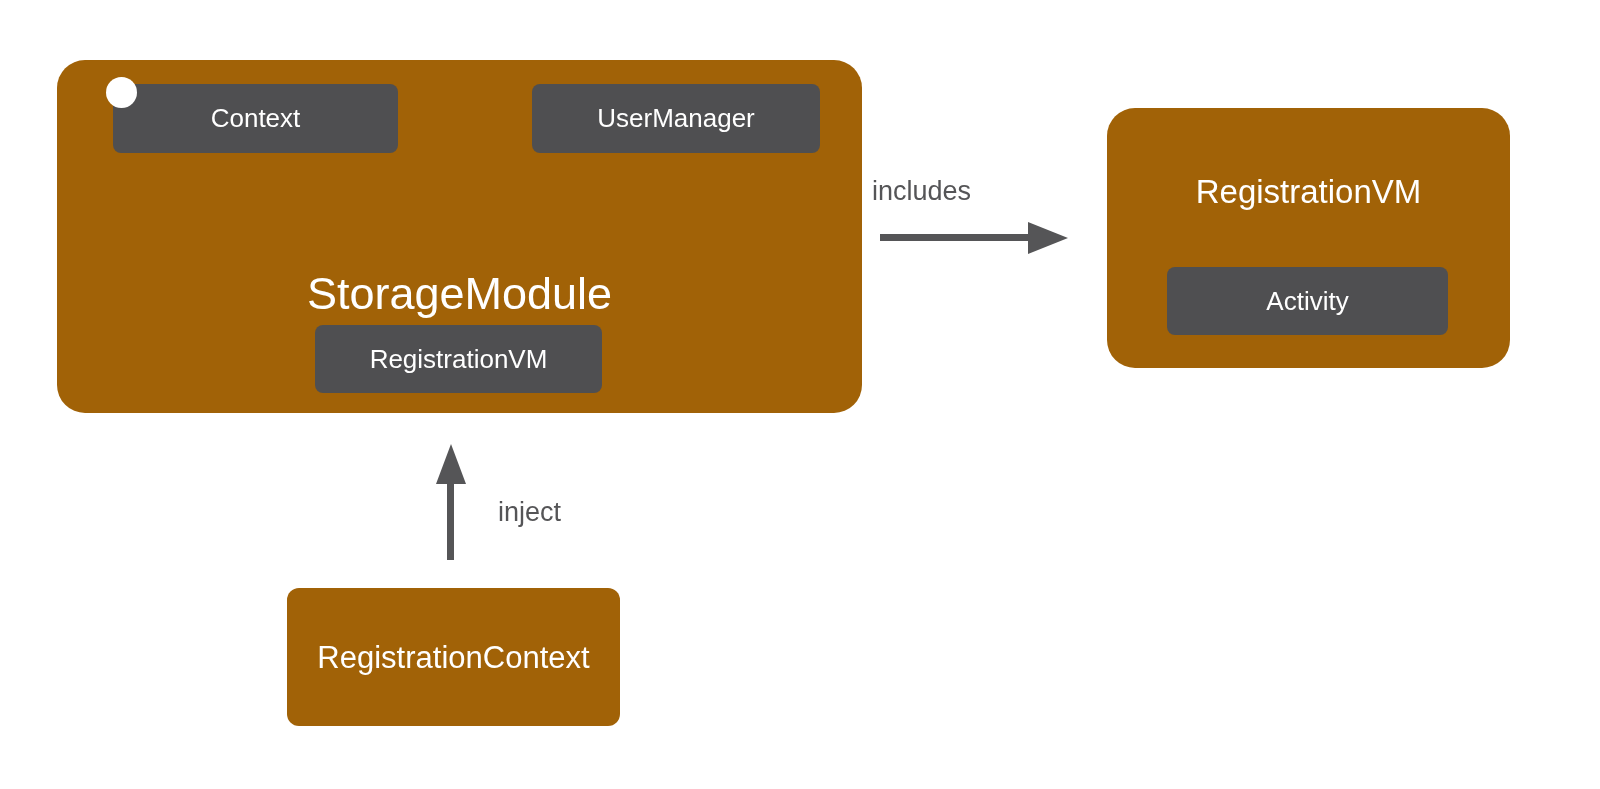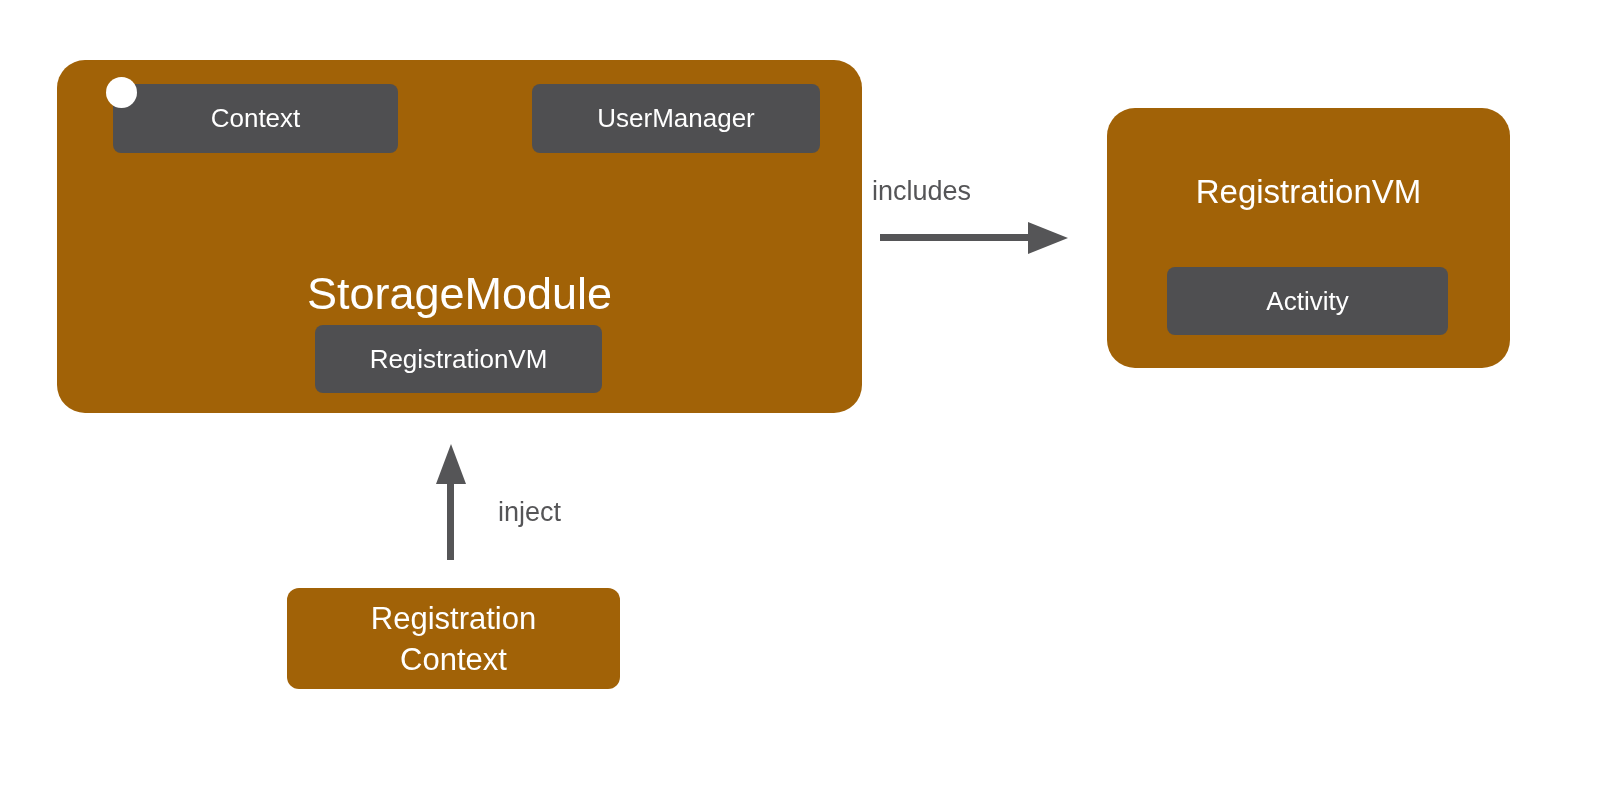--- a/index.html
+++ b/index.html
@@ -58,24 +58,23 @@
     position: absolute;
     left: 0; top: 64px; width: 100%;
     text-align: center;
     color: #ffffff;
     font-size: 33px;
     line-height: 40px;
   }
   .storage-box { left: 60px; top: 159px; width: 281px; height: 68px; }
   
   .registration-activity {
-    left: 287px; top: 588px; width: 333px; height: 101px;
+    left: 287px; top: 588px; width: 333px; height: 138px;
     border-radius: 12px;
     display: flex;
-    flex-direction: column;
     align-items: center;
     justify-content: center;
     color: #ffffff;
     font-size: 31px;
     line-height: 41px;
     text-align: center;
   }
   
   .edge-label {
     position: absolute;

